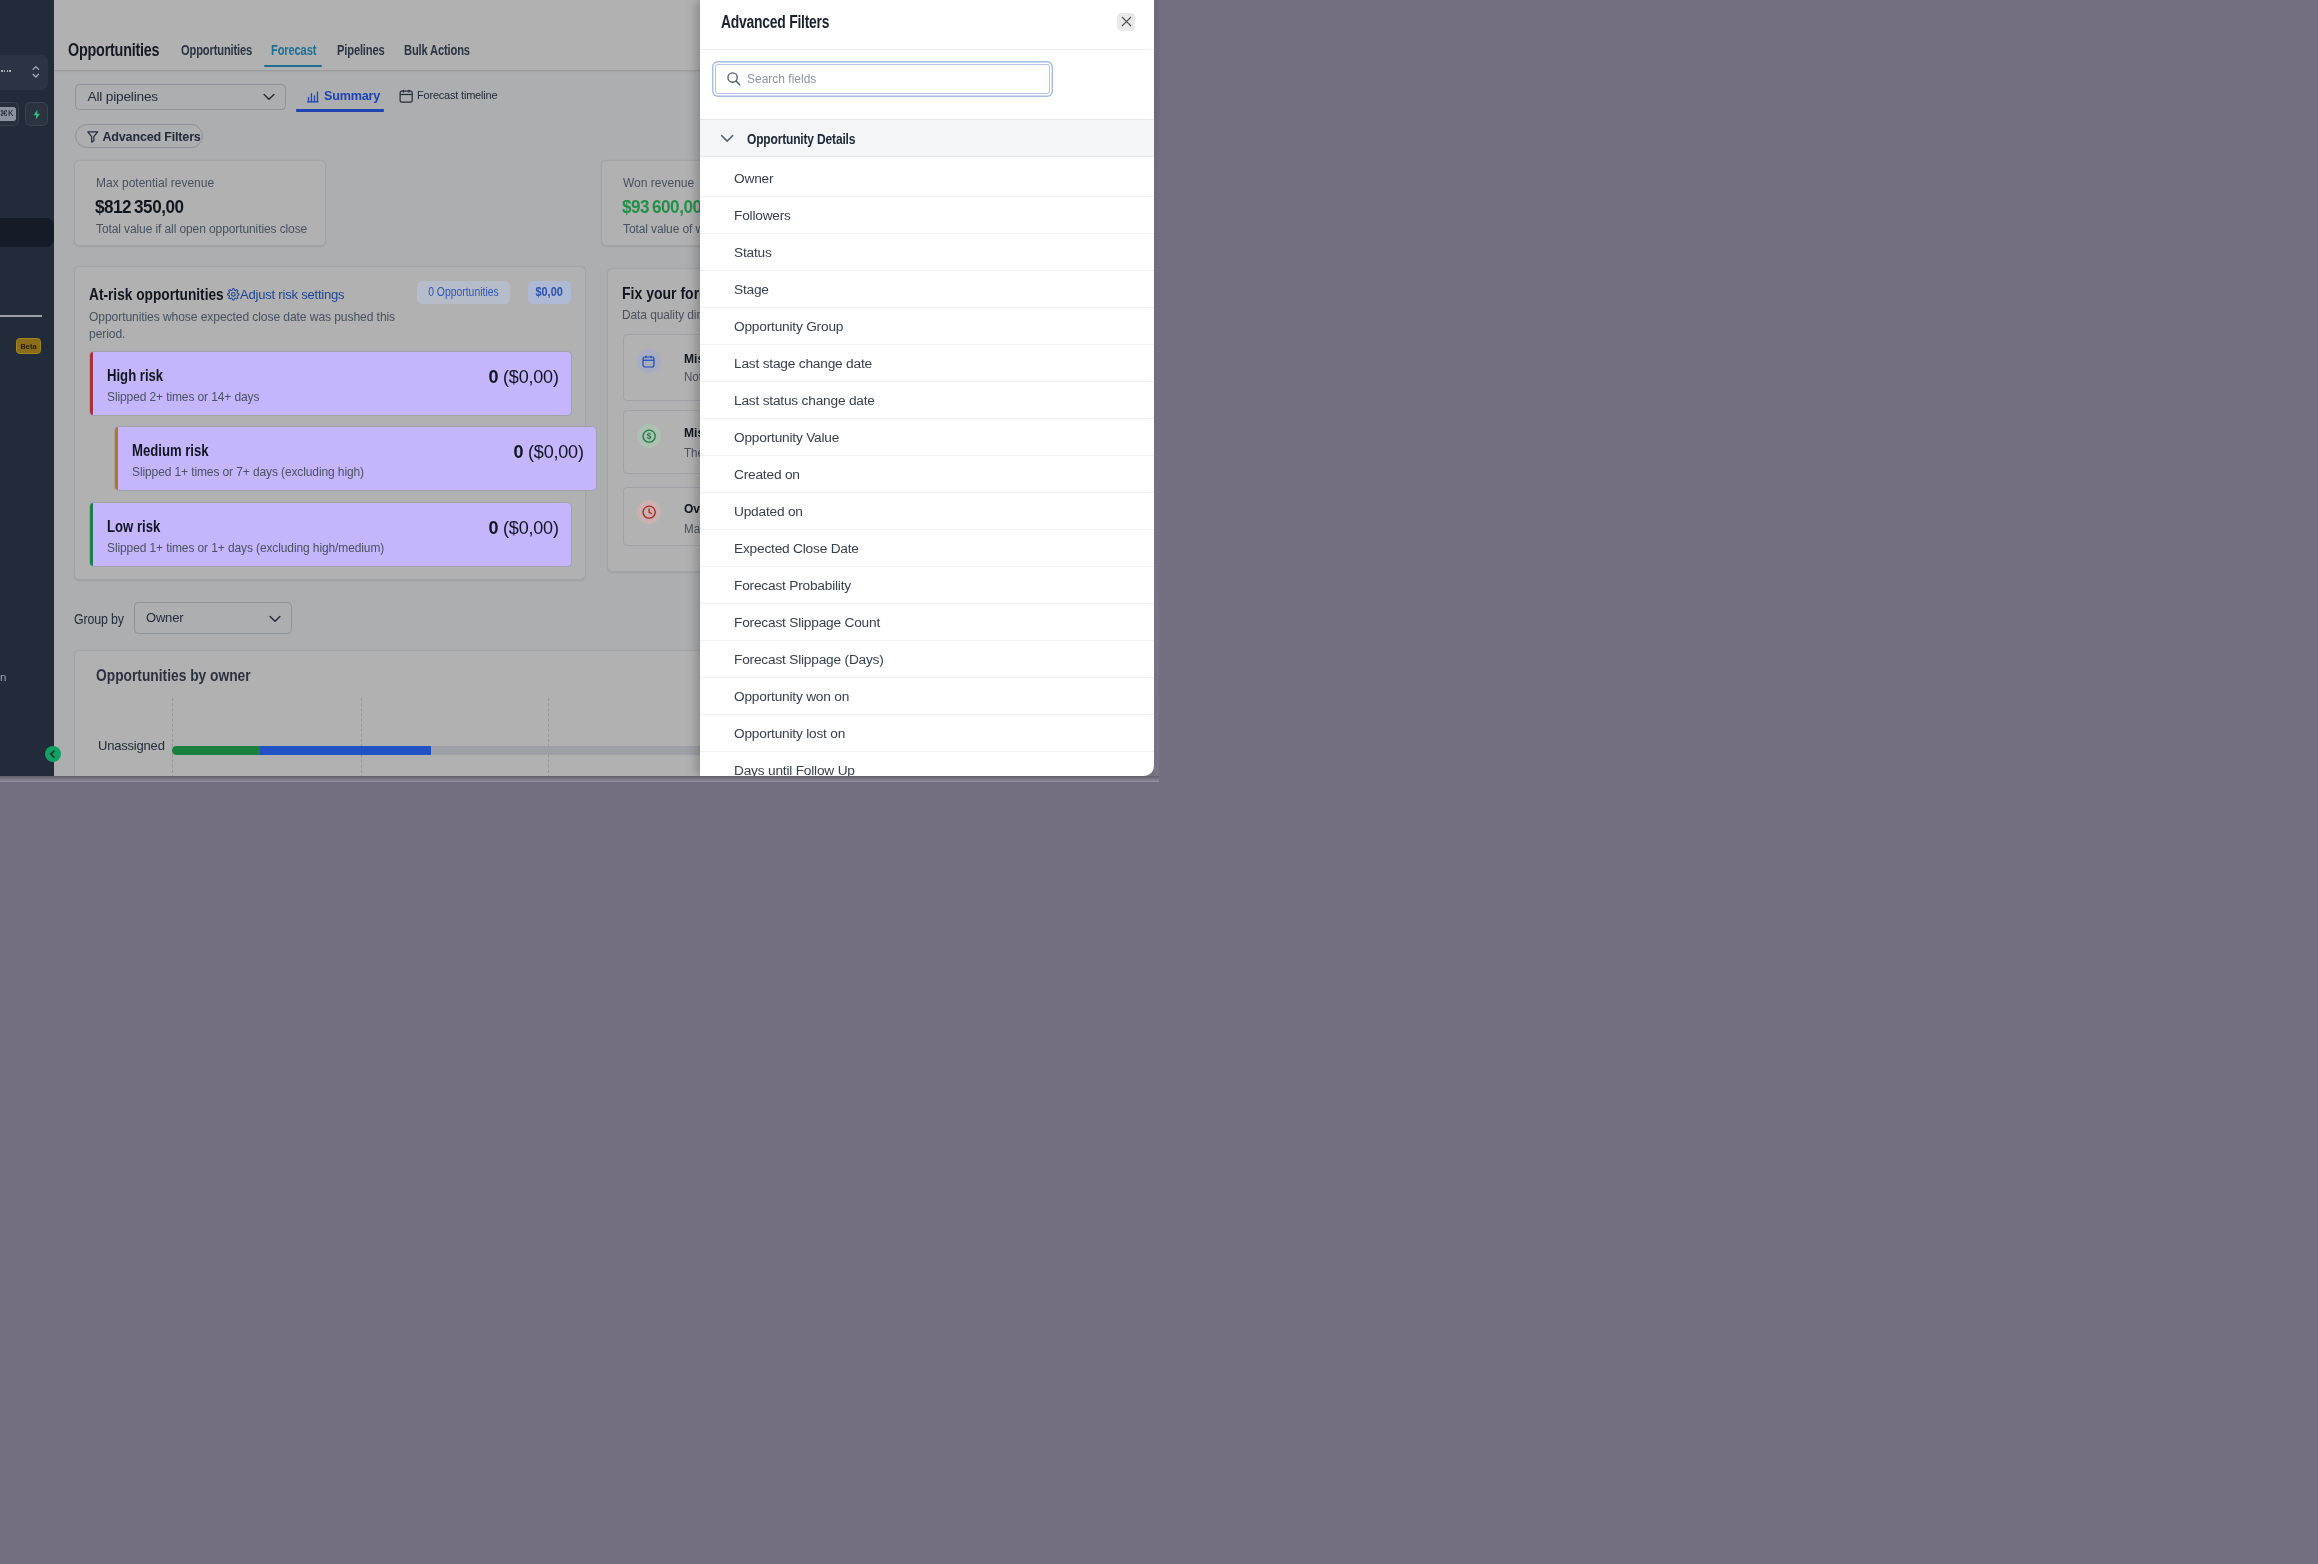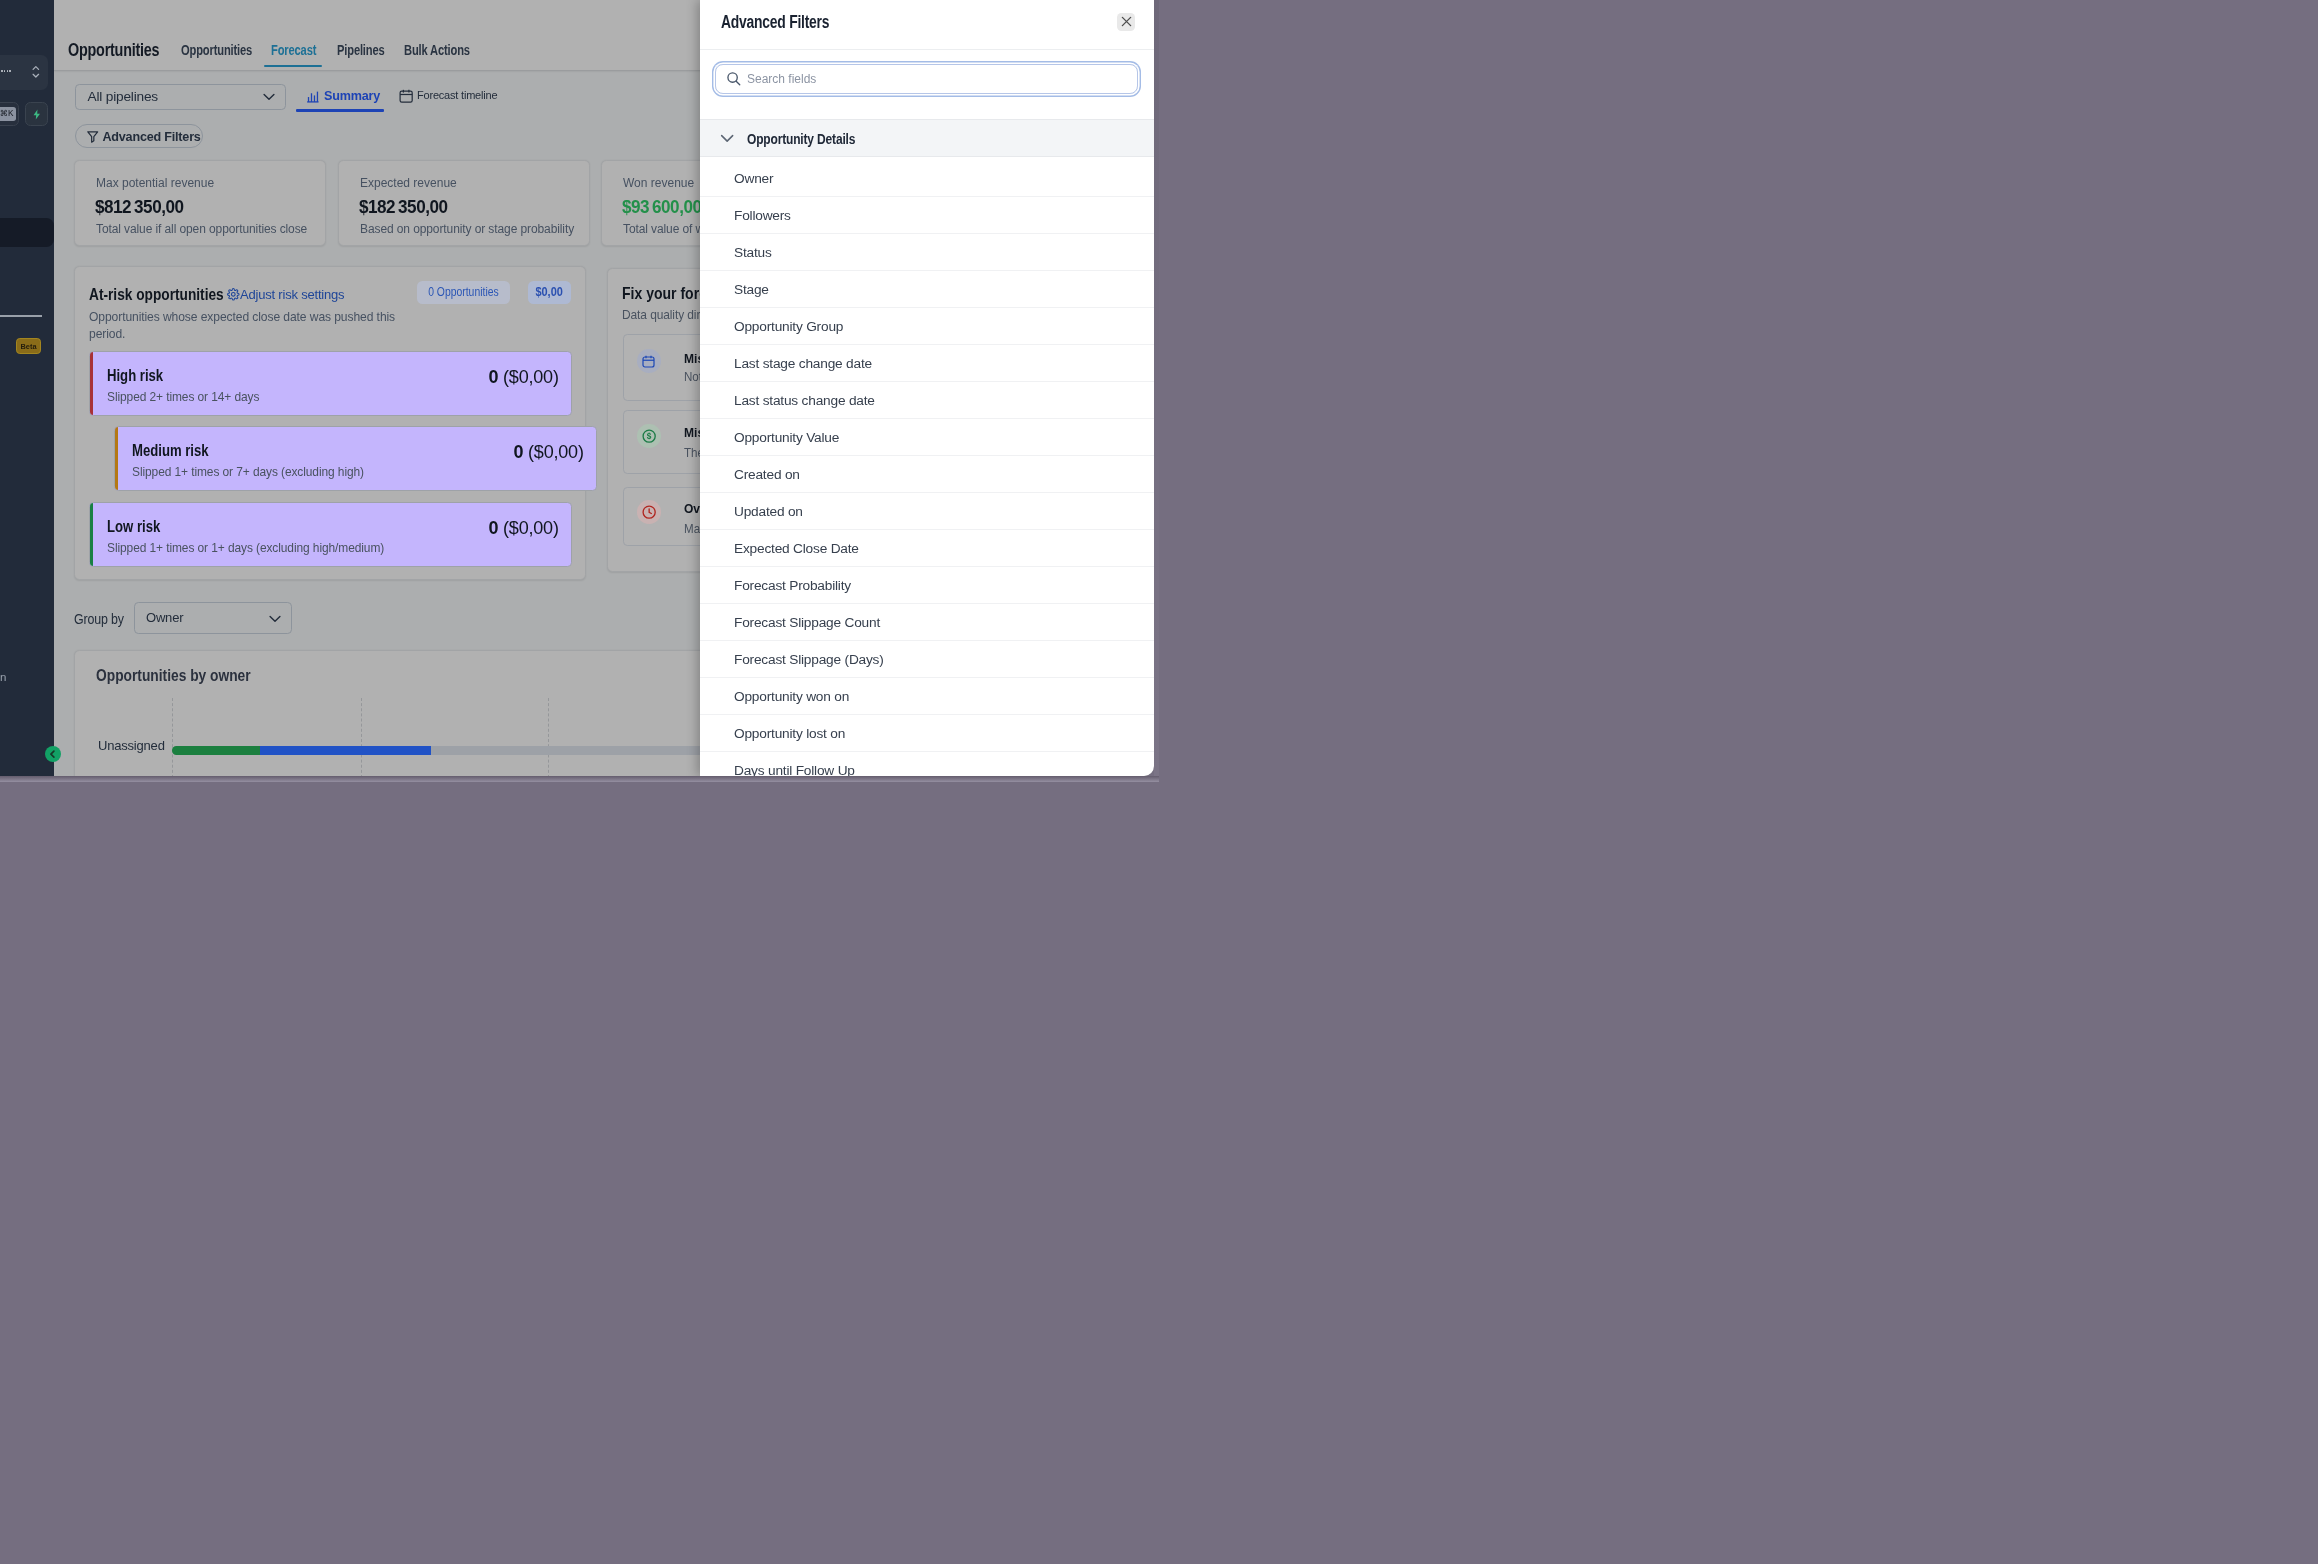--- a/index.html
+++ b/index.html
@@ -92,21 +92,21 @@
   #unassigned { left:23px; top:87px; font-size:13px; color:#232d3b; letter-spacing:-0.2px; white-space:nowrap; }
   #barwrap { left:97px; top:95px; width:612px; height:9.3px; border-radius:5px; background:#9da1a7; overflow:hidden; }
   #barg { position:absolute; left:0; top:0; width:88px; height:9.3px; background:#1b7f3f; }
   #barb { position:absolute; left:88px; top:0; width:171px; height:9.3px; background:#2052c6; }
 
   
   #drawer { left:700px; top:0; width:454px; height:776px; background:#ffffff; box-shadow:-3.3px 0 11px rgba(0,0,0,0.28); overflow:hidden; }
   #dtitle { left:21px; top:12px; font-size:17.6px; font-weight:600; color:#1a2230; letter-spacing:-0.3px; transform:scaleX(0.79); transform-origin:left top; white-space:nowrap; }
   #dclose { left:417px; top:12.6px; width:18px; height:18px; background:#e9e9e9; border-radius:4.4px; display:flex; align-items:center; justify-content:center; }
   #dline { left:0; top:49px; width:454px; height:1.1px; background:#eceef0; }
-  #dsearch { left:15px; top:64px; width:423px; height:30px; border:0.8px solid #b6c6e8; border-radius:8px; box-shadow:0 0 0 1.6px #ffffff, 0 0 0 3px #a4bce6; }
+  #dsearch { left:15px; top:64px; width:335px; height:30px; border:0.8px solid #b6c6e8; border-radius:3px; box-shadow:0 0 0 1.6px #ffffff, 0 0 0 3px #a4bce6; }
   #dsearch .ph { position:absolute; left:31px; top:6.6px; font-size:12px; color:#8c94a3; white-space:nowrap; }
   #dband { left:0; top:119px; width:454px; height:38px; background:#f3f5f7; border-top:0.5px solid #e7e9ec; border-bottom:0.5px solid #e7e9ec; }
   #dband span { position:absolute; left:47px; top:11px; font-size:14.3px; font-weight:600; color:#202938; letter-spacing:-0.2px; transform:scaleX(0.84); transform-origin:left top; white-space:nowrap; }
   #dlist { left:0; top:160px; width:454px; }
   .drow { position:relative; height:37px; border-bottom:0.8px solid #f0f1f3; }
   .drow span { position:absolute; left:34px; top:50%; transform:translateY(-50%); font-size:13.7px; color:#37404e; letter-spacing:-0.2px; white-space:nowrap; }
 </style>
 </head>
 <body>
   <div class="abs" id="rightband"></div>
@@ -175,25 +175,20 @@
       <svg class="abs" id="funnel" width="11.5" height="12" viewBox="0 0 21 22">
           <path d="M1.5 1.5 L19.5 1.5 L12.5 10.5 L12.5 18 L8.5 20.5 L8.5 10.5 Z" fill="none" stroke="#232d3b" stroke-width="2.2" stroke-linejoin="round"></path>
         </svg>
       <span>Advanced Filters</span>
     </div>
 
     <div class="abs card mcard" id="mc1">
       <div class="l1">Max potential revenue</div>
       <div class="l2">$812 350,00</div>
       <div class="l3">Total value if all open opportunities close</div>
-    </div>
-    <div class="abs card mcard" id="mc2">
-      <div class="l1">Expected revenue</div>
-      <div class="l2">$182 350,00</div>
-      <div class="l3">Based on opportunity or stage probability</div>
     </div>
     <div class="abs card mcard" id="mc3">
       <div class="l1">Won revenue</div>
       <div class="l2" style="color:#23904a;">$93 600,00</div>
       <div class="l3">Total value of wo</div>
     </div>
 
     <div class="abs card" id="riskcard">
       <div class="abs" id="rc_title">At-risk opportunities</div>
       <svg class="abs" id="rc_gear" width="12.6" height="12.6" viewBox="0 0 24 24">

